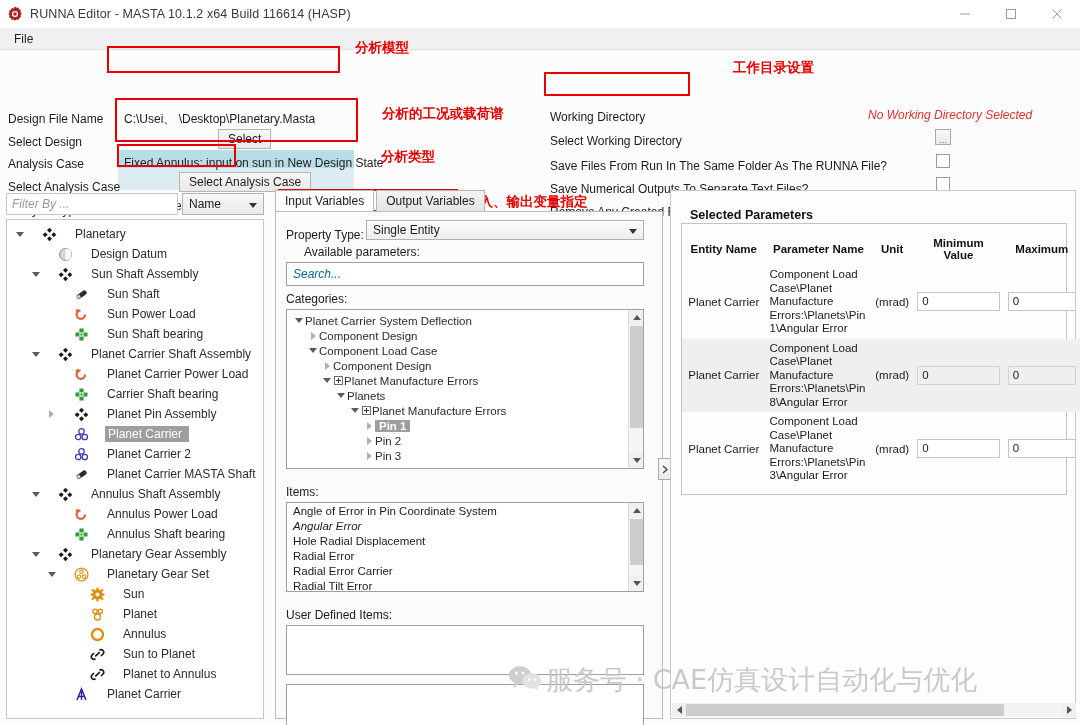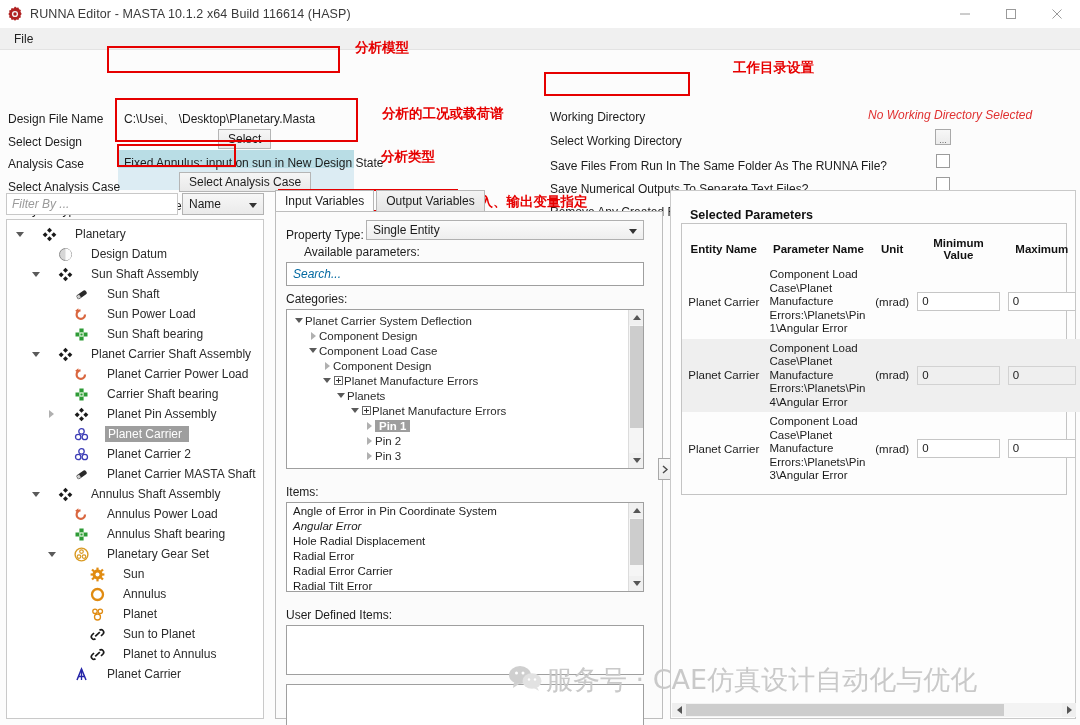--- a/index.html
+++ b/index.html
@@ -509,20 +509,36 @@
             <span class="exp"></span>
             <span class="tico">
               <svg width="15" height="15" viewBox="0 0 15 15">
                 <path d="M5.4 1.5h4.2v3.9h3.9v4.2H9.6v3.9H5.4V9.6H1.5V5.4h3.9z" fill="#2e9b36"></path>
                 <rect x="5.2" y="5.2" width="4.6" height="4.6" fill="#c8e9c5"></rect>
                 <circle cx="7.5" cy="7.5" r="1.1" fill="#2e9b36"></circle>
               </svg>
             </span>
             <span class="tlbl">Annulus Shaft bearing</span>
           </div>
+          <div class="tnode" style="padding-left: 22px;">
+            <span class="exp">
+              <span class="tri-down"></span>
+            </span>
+            <span class="tico">
+              <svg width="15" height="15" viewBox="0 0 15 15">
+                <g fill="#1a1a1a">
+                  <path d="M7.5 0.8 L10 3.3 L7.5 5.8 L5 3.3 Z"></path>
+                  <path d="M3.2 5.2 L5.7 7.7 L3.2 10.2 L0.7 7.7 Z"></path>
+                  <path d="M11.8 5.2 L14.3 7.7 L11.8 10.2 L9.3 7.7 Z"></path>
+                  <path d="M7.5 9.2 L10 11.7 L7.5 14.2 L5 11.7 Z"></path>
+                </g>
+              </svg>
+            </span>
+            <span class="tlbl">Planetary Gear Assembly</span>
+          </div>
           <div class="tnode" style="padding-left: 38px;">
             <span class="exp">
               <span class="tri-down"></span>
             </span>
             <span class="tico">
               <svg width="15" height="15" viewBox="0 0 15 15">
                 <circle cx="7.5" cy="7.5" r="6.4" fill="none" stroke="#d99a22" stroke-width="1.4"></circle>
                 <circle cx="7.5" cy="4.6" r="1.8" fill="none" stroke="#d99a22" stroke-width="1.2"></circle>
                 <circle cx="5" cy="9.6" r="1.8" fill="none" stroke="#d99a22" stroke-width="1.2"></circle>
                 <circle cx="10" cy="9.6" r="1.8" fill="none" stroke="#d99a22" stroke-width="1.2"></circle>
@@ -549,37 +565,37 @@
                 </g>
                 <circle cx="7.5" cy="7.5" r="2" fill="#fff"></circle>
               </svg>
             </span>
             <span class="tlbl">Sun</span>
           </div>
           <div class="tnode" style="padding-left: 54px;">
             <span class="exp"></span>
             <span class="tico">
               <svg width="15" height="15" viewBox="0 0 15 15">
-                <circle cx="7.5" cy="7.5" r="5.5" fill="none" stroke="#e08b11" stroke-width="2.3"></circle>
-              </svg>
-            </span>
-            <span class="tlbl">Annulus</span>
-          </div>
-          <div class="tnode" style="padding-left: 54px;">
-            <span class="exp"></span>
-            <span class="tico">
-              <svg width="15" height="15" viewBox="0 0 15 15">
                 <g fill="none" stroke="#e08b11" stroke-width="1.3">
                   <circle cx="5" cy="4.3" r="2.2"></circle>
                   <circle cx="10.3" cy="4.3" r="2.2"></circle>
                   <circle cx="7.5" cy="10" r="3"></circle>
                 </g>
               </svg>
             </span>
             <span class="tlbl">Planet</span>
+          </div>
+          <div class="tnode" style="padding-left: 54px;">
+            <span class="exp"></span>
+            <span class="tico">
+              <svg width="15" height="15" viewBox="0 0 15 15">
+                <circle cx="7.5" cy="7.5" r="5.5" fill="none" stroke="#e08b11" stroke-width="2.3"></circle>
+              </svg>
+            </span>
+            <span class="tlbl">Annulus</span>
           </div>
           <div class="tnode" style="padding-left: 54px;">
             <span class="exp"></span>
             <span class="tico">
               <svg width="15" height="15" viewBox="0 0 15 15">
                 <g fill="none" stroke="#1a1a1a" stroke-width="1.7">
                   <path d="M9.5 3.2 a2.6 2.6 0 0 1 3.5 3.8 l-2 2"></path>
                   <path d="M5.5 11.8 a2.6 2.6 0 0 1 -3.5 -3.8 l2 -2"></path>
                   <path d="M5.2 9.4 L9.8 5.2"></path>
                 </g>
@@ -773,21 +789,21 @@
             <td class="unit">(mrad)</td>
             <td>
               <div class="cellinput">0</div>
             </td>
             <td>
               <div class="cellinput">0</div>
             </td>
           </tr>
           <tr class="alt">
             <td class="ent">Planet Carrier</td>
-            <td class="pn">Component Load Case\Planet Manufacture Errors:\Planets\Pin 4\Angular Error</td>
+            <td class="pn">Component Load Case\Planet Manufacture Errors:\Planets\Pin 8\Angular Error</td>
             <td class="unit">(mrad)</td>
             <td>
               <div class="cellinput">0</div>
             </td>
             <td>
               <div class="cellinput">0</div>
             </td>
           </tr>
           <tr>
             <td class="ent">Planet Carrier</td>

